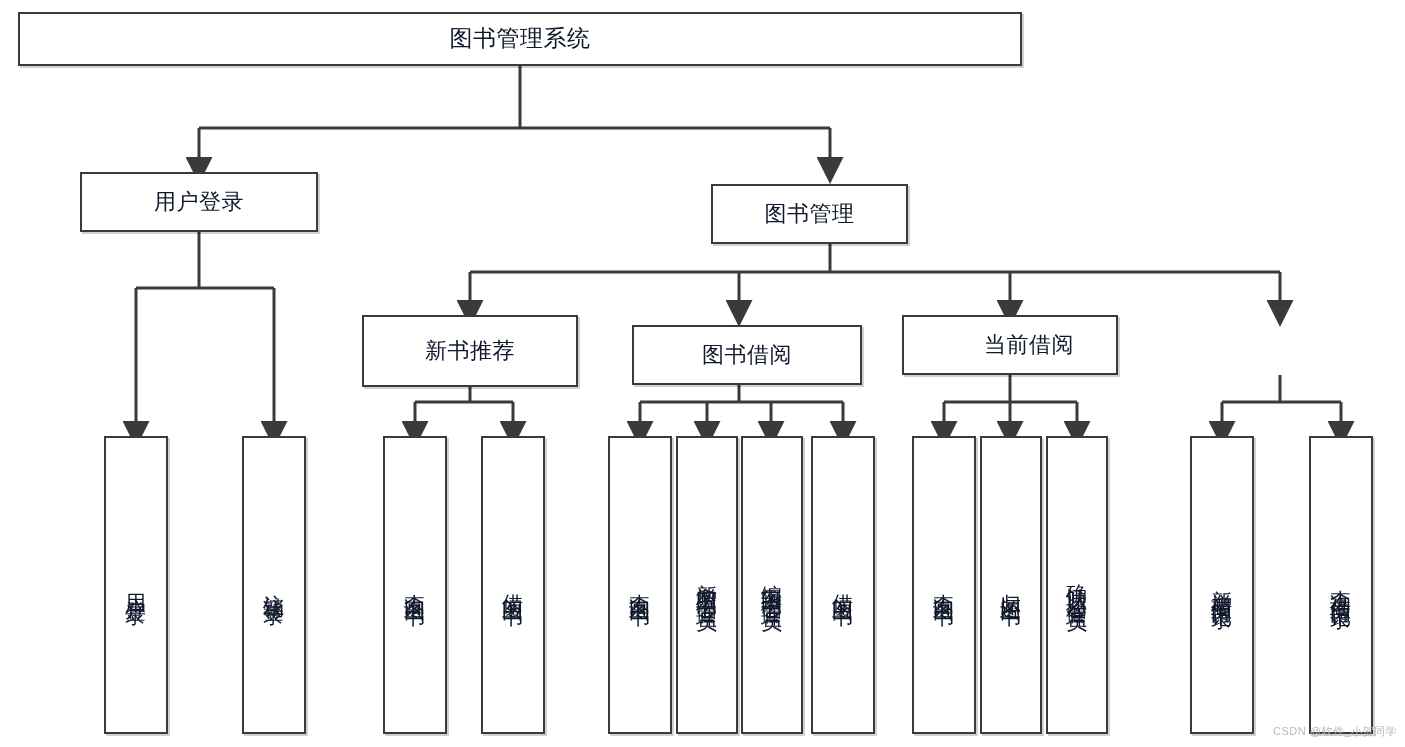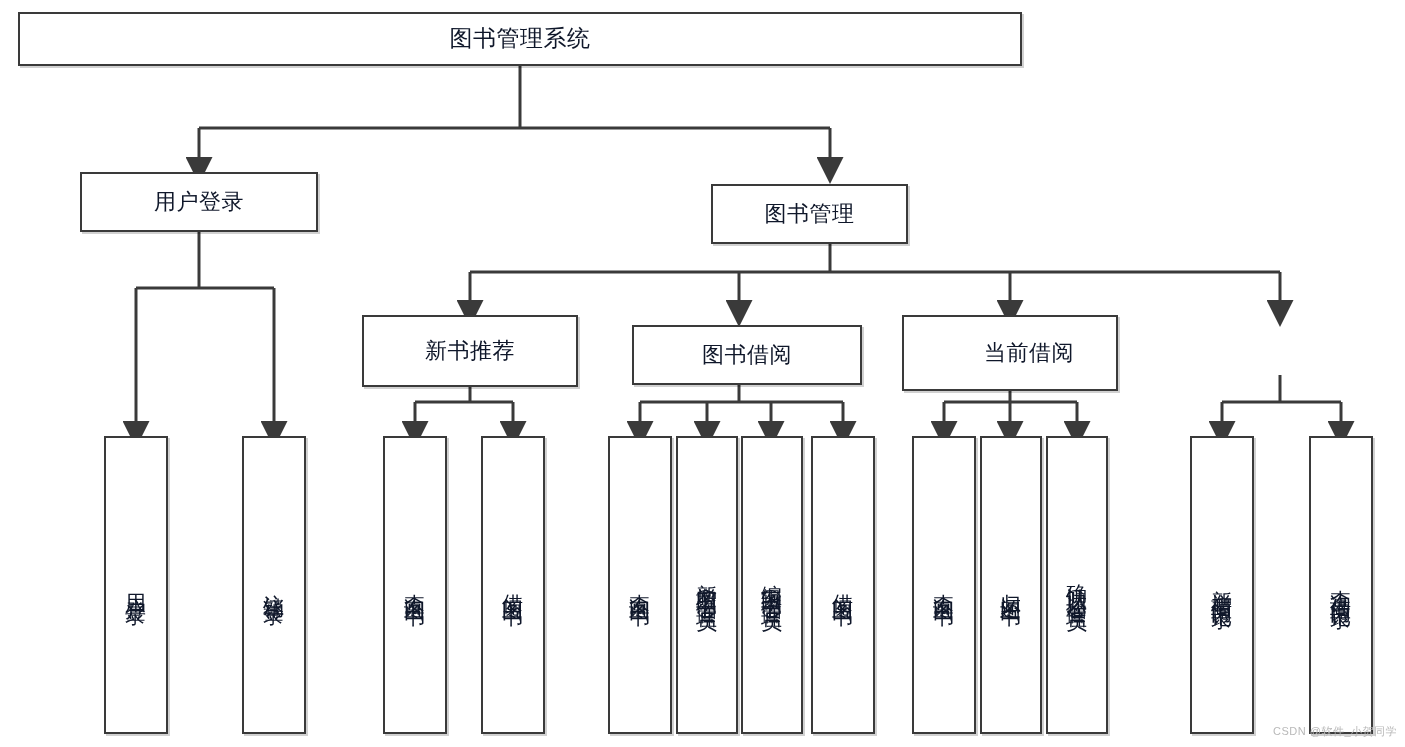--- a/index.html
+++ b/index.html
@@ -138,21 +138,21 @@
   <div class="node horiz" style="left:711px; top:184px; width:197px; height:60px;">
     <span class="lbl">图书管理</span>
   </div>
 
   <div class="node horiz" style="left:362px; top:315px; width:216px; height:72px;">
     <span class="lbl">新书推荐</span>
   </div>
   <div class="node horiz" style="left:632px; top:315px; width:230px; height:60px;margin-top:10px;">
     <span class="lbl">图书借阅</span>
   </div>
-  <div class="node horiz" style="left:902px; top:315px; width:216px; height:76px;padding-left:38px;">
+  <div class="node horiz" style="left:902px; top:315px; width:216px; height:60px;padding-left:38px;">
     <span class="lbl">当前借阅</span>
   </div>
 
   <div class="node vert" style="left:104px; top:436px; width:64px; height:298px;">
     <span class="lbl">用户登录</span>
   </div>
   <div class="node vert" style="left:242px; top:436px; width:64px; height:298px;">
     <span class="lbl">注销登录</span>
   </div>
 

